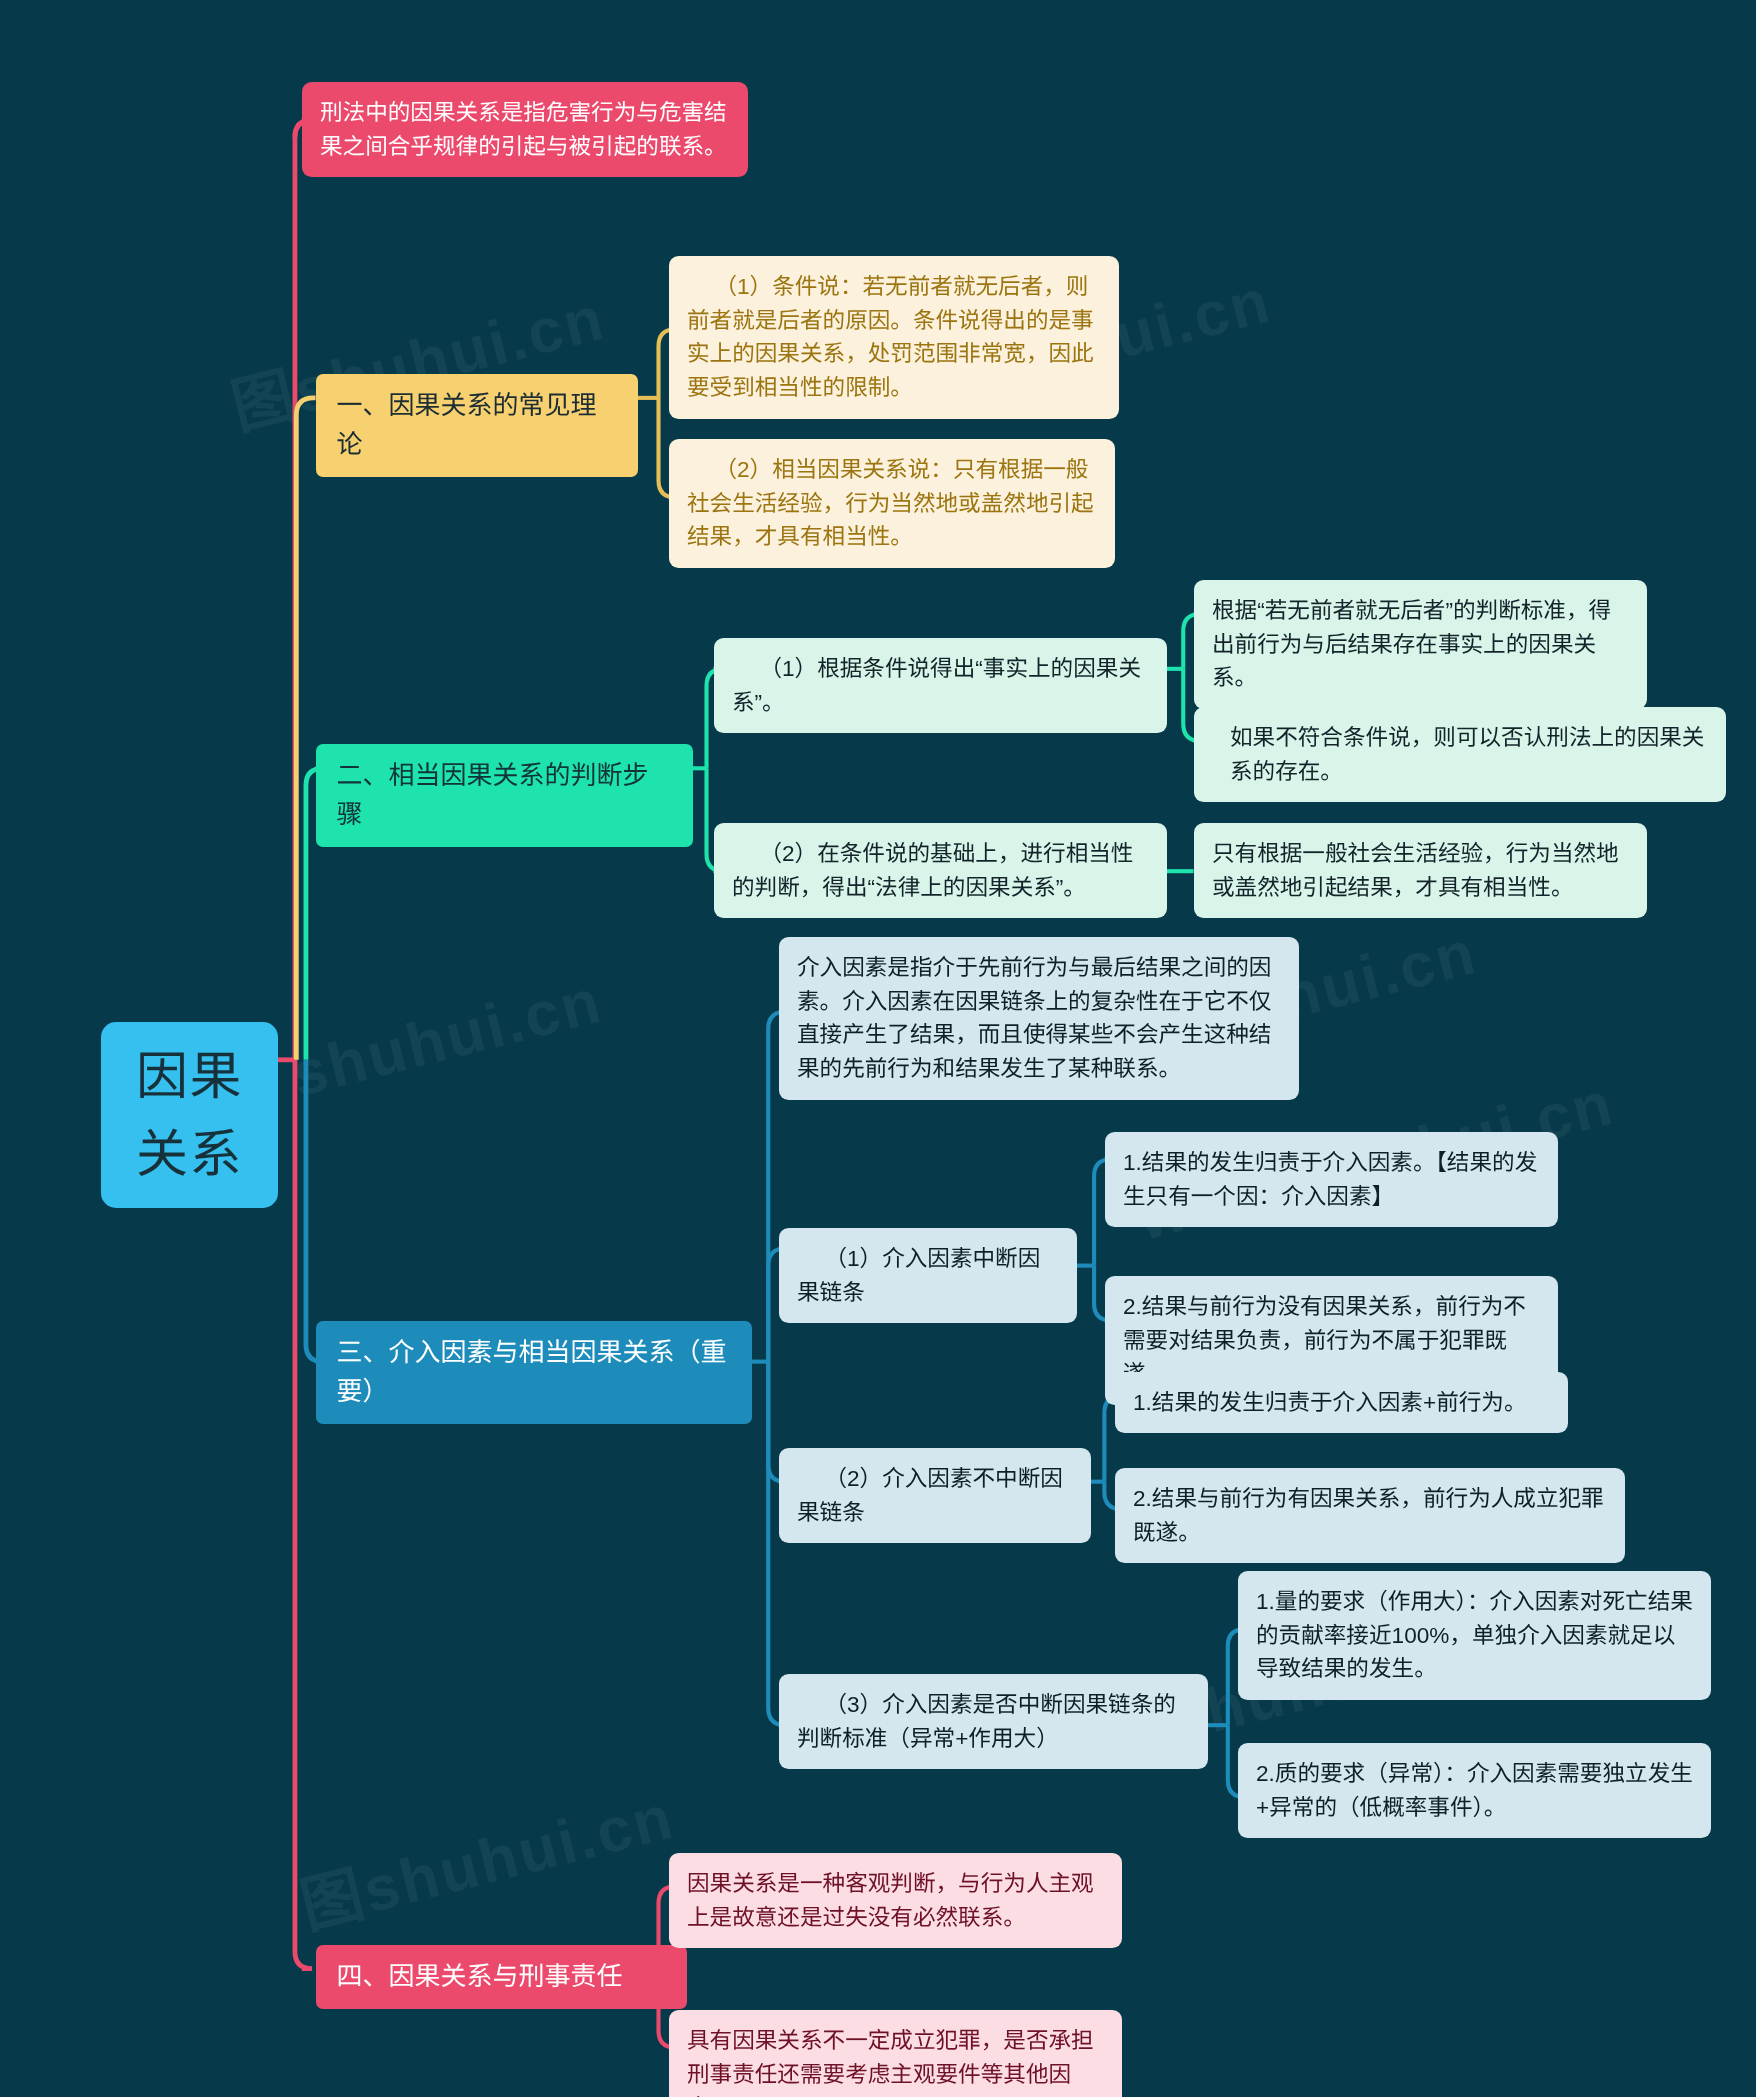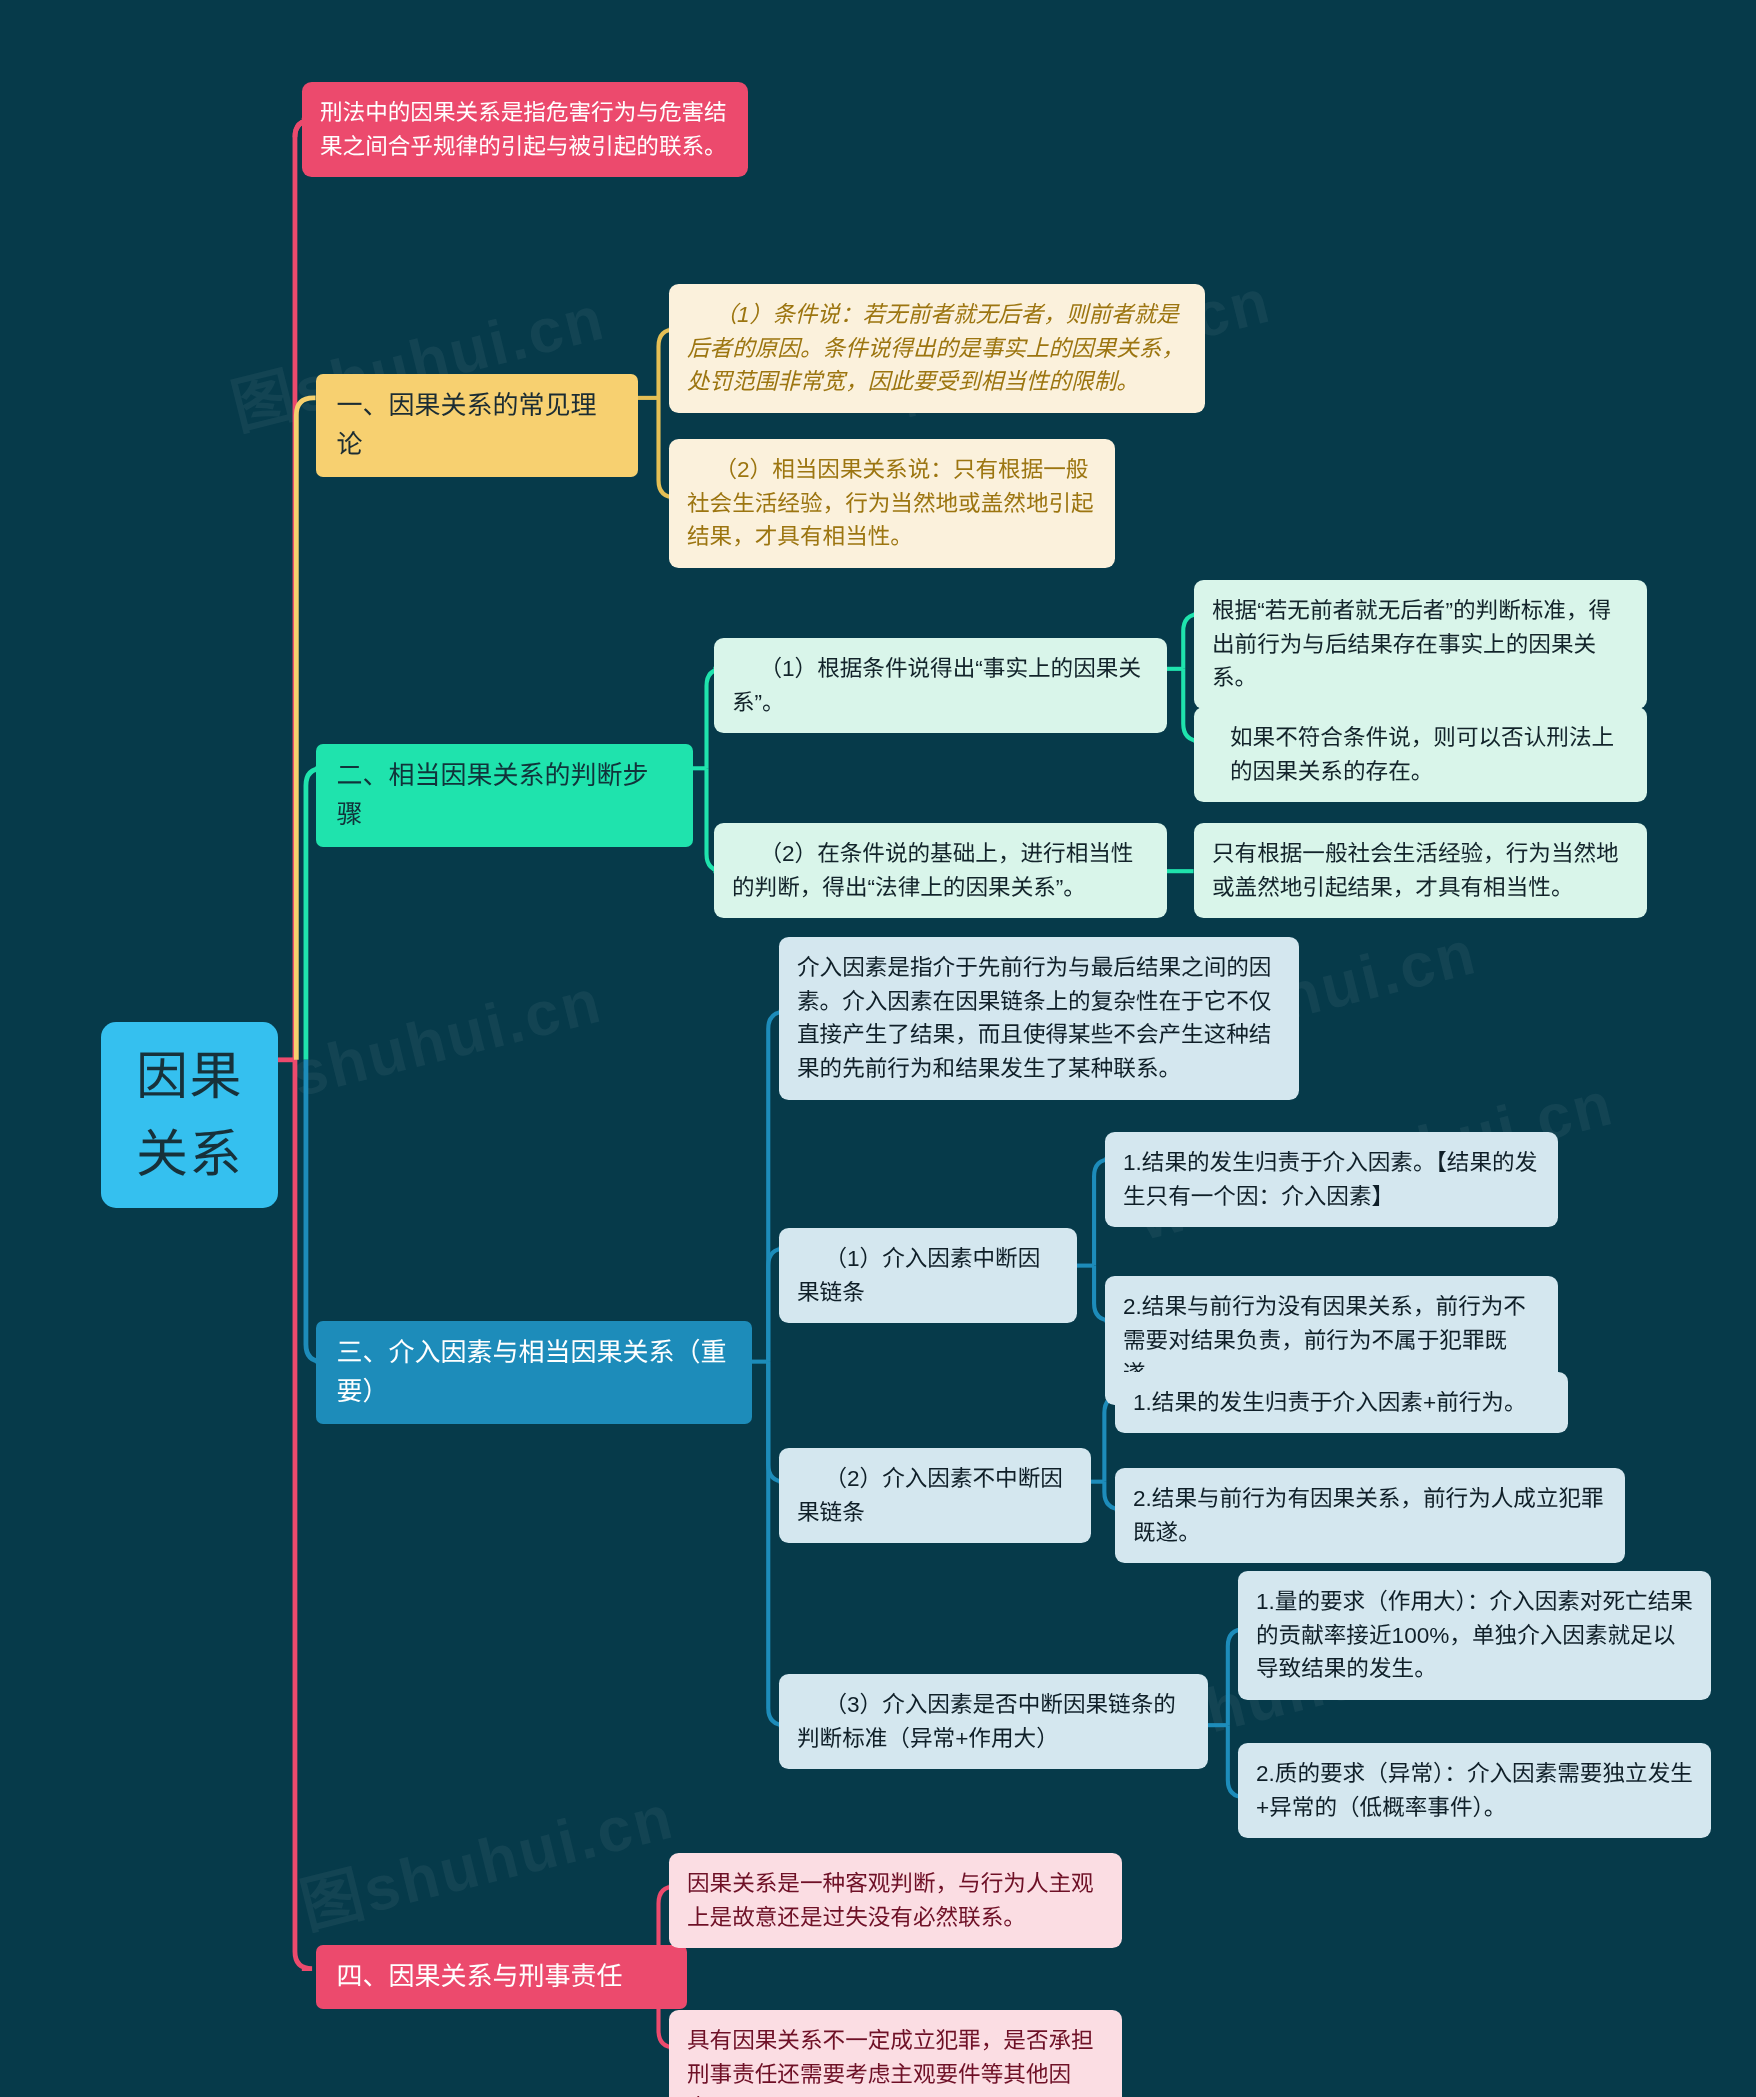--- a/index.html
+++ b/index.html
@@ -134,31 +134,31 @@
   <path d="M960,2870 V2775 Q960,2750 985,2750 H975" stroke="#ec4a6d" stroke-width="6" fill="none"></path>
   <path d="M960,2870 V2960 Q960,2985 985,2985 H975" stroke="#ec4a6d" stroke-width="6" fill="none"></path>
 </svg>
 
 <div class="node root" style="left:93px;top:1022px;width:177px;text-align:center;">因果关系</div>
 
 <div class="node leaf lf-pink-dark" style="left:302px;top:82px;width:446px;">刑法中的因果关系是指危害行为与危害结果之间合乎规律的引起与被引起的联系。</div>
 
 <div class="node br-head br-yellow" style="left:316px;top:374px;width:322px;">一、因果关系的常见理论</div>
 
-<div class="node leaf lf-cream indent" style="left:669px;top:284px;width:536px;font-style:italic;">（1）条件说：若无前者就无后者，则前者就是后者的原因。条件说得出的是事实上的因果关系，处罚范围非常宽，因此要受到相当性的限制。</div>
+<div class="node leaf lf-cream indent" style="left:669px;top:256px;width:450px;">（1）条件说：若无前者就无后者，则前者就是后者的原因。条件说得出的是事实上的因果关系，处罚范围非常宽，因此要受到相当性的限制。</div>
 
 <div class="node leaf lf-cream indent" style="left:669px;top:439px;width:446px;">（2）相当因果关系说：只有根据一般社会生活经验，行为当然地或盖然地引起结果，才具有相当性。</div>
 
 <div class="node br-head br-green" style="left:316px;top:744px;width:377px;">二、相当因果关系的判断步骤</div>
 
 <div class="node leaf lf-mint indent" style="left:714px;top:638px;width:453px;">（1）根据条件说得出“事实上的因果关系”。</div>
 
 <div class="node leaf lf-mint" style="left:1194px;top:580px;width:453px;">根据“若无前者就无后者”的判断标准，得出前行为与后结果存在事实上的因果关系。</div>
 
-<div class="node leaf lf-mint" style="left:1194px;top:707px;width:453px;padding-left:36px;">如果不符合条件说，则可以否认刑法上的因果关系的存在。</div>
+<div class="node leaf lf-mint" style="left:1194px;top:707px;width:532px;padding-left:36px;">如果不符合条件说，则可以否认刑法上的因果关系的存在。</div>
 
 <div class="node leaf lf-mint indent" style="left:714px;top:823px;width:453px;">（2）在条件说的基础上，进行相当性的判断，得出“法律上的因果关系”。</div>
 
 <div class="node leaf lf-mint" style="left:1194px;top:823px;width:453px;">只有根据一般社会生活经验，行为当然地或盖然地引起结果，才具有相当性。</div>
 
 <div class="node br-head br-blue" style="left:316px;top:1321px;width:436px;">三、介入因素与相当因果关系（重要）</div>
 
 <div class="node leaf lf-ice" style="left:779px;top:937px;width:520px;">介入因素是指介于先前行为与最后结果之间的因素。介入因素在因果链条上的复杂性在于它不仅直接产生了结果，而且使得某些不会产生这种结果的先前行为和结果发生了某种联系。</div>
 
 <div class="node leaf lf-ice indent" style="left:779px;top:1228px;width:298px;">（1）介入因素中断因果链条</div>

